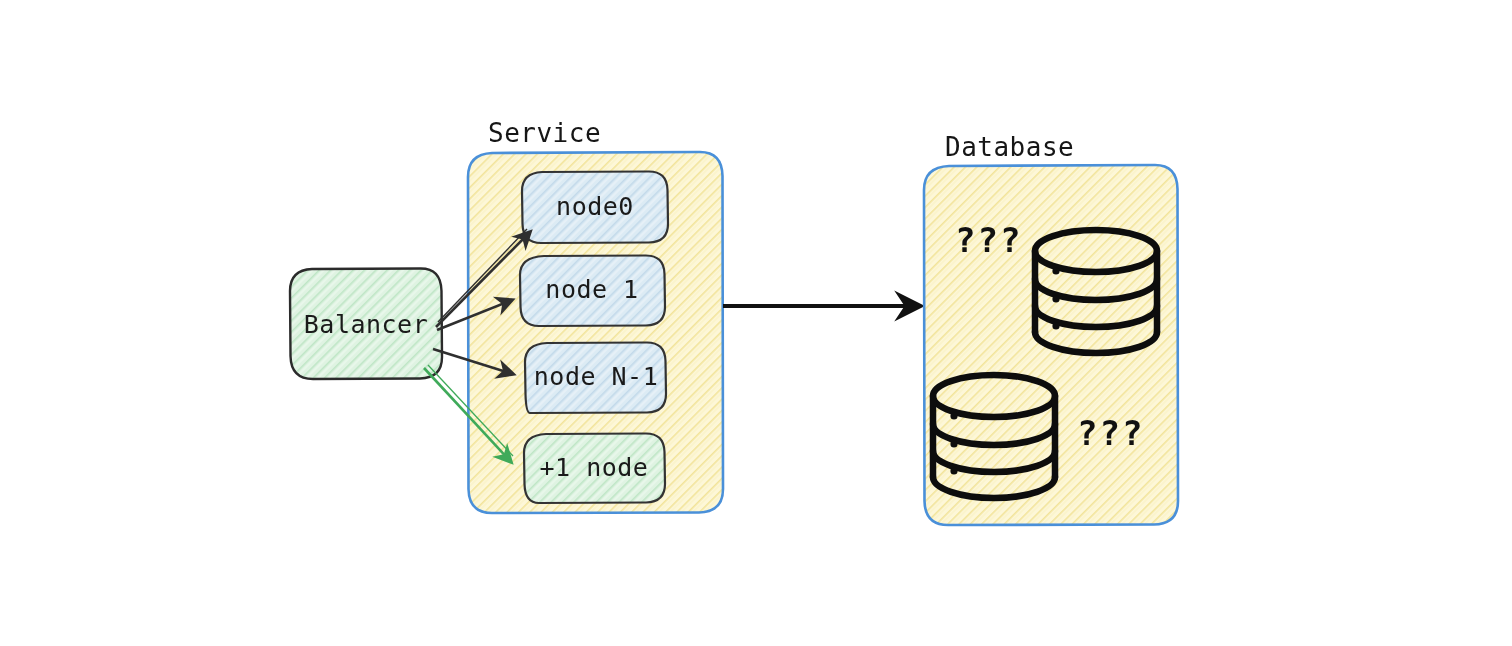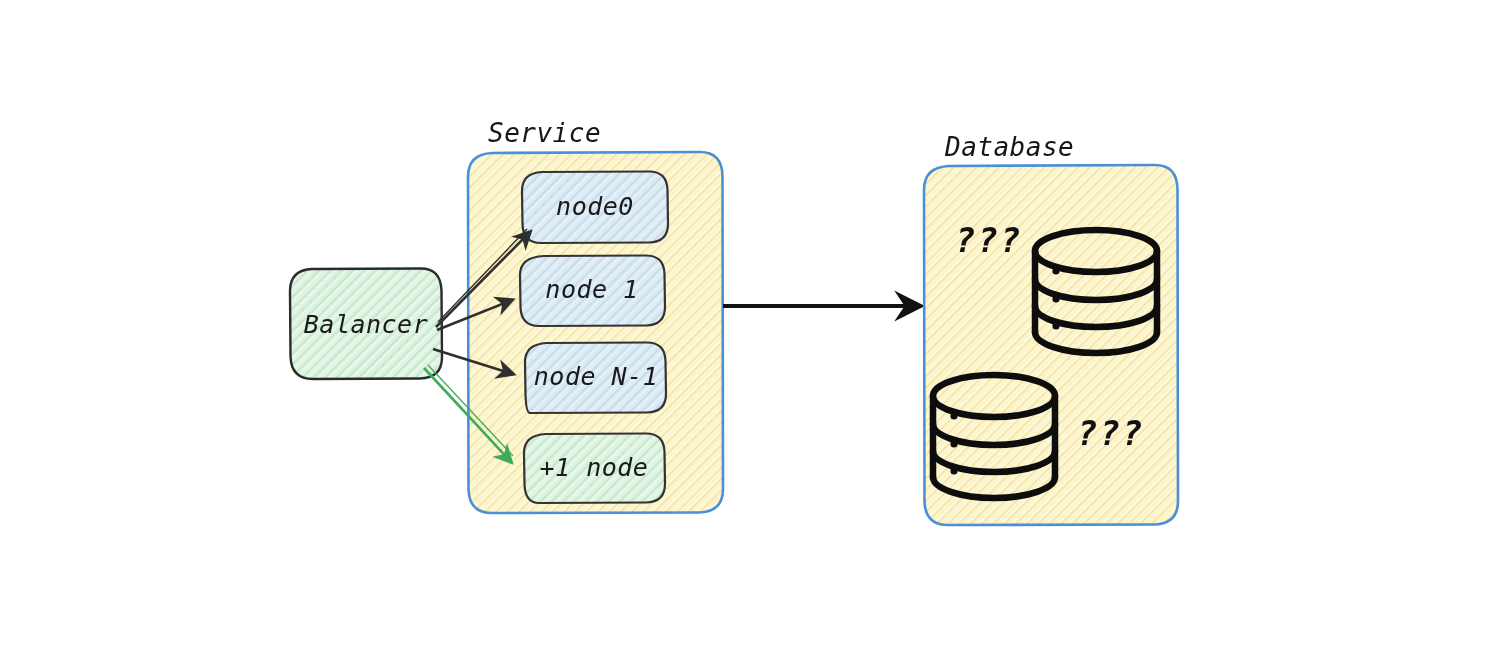--- a/index.html
+++ b/index.html
@@ -10,21 +10,20 @@
   body {
     width: 1512px;
     height: 646px;
     position: relative;
     overflow: hidden;
     font-family: "DejaVu Sans Mono", "Liberation Mono", monospace;
   }
   #canvas-root {
     position: absolute;
     inset: 0;
-    font-style: italic;
   }
   svg.diagram {
     position: absolute;
     left: 0;
     top: 0;
     width: 1512px;
     height: 646px;
   }
   .label-text {
     font-family: "DejaVu Sans Mono", "Liberation Mono", monospace;

